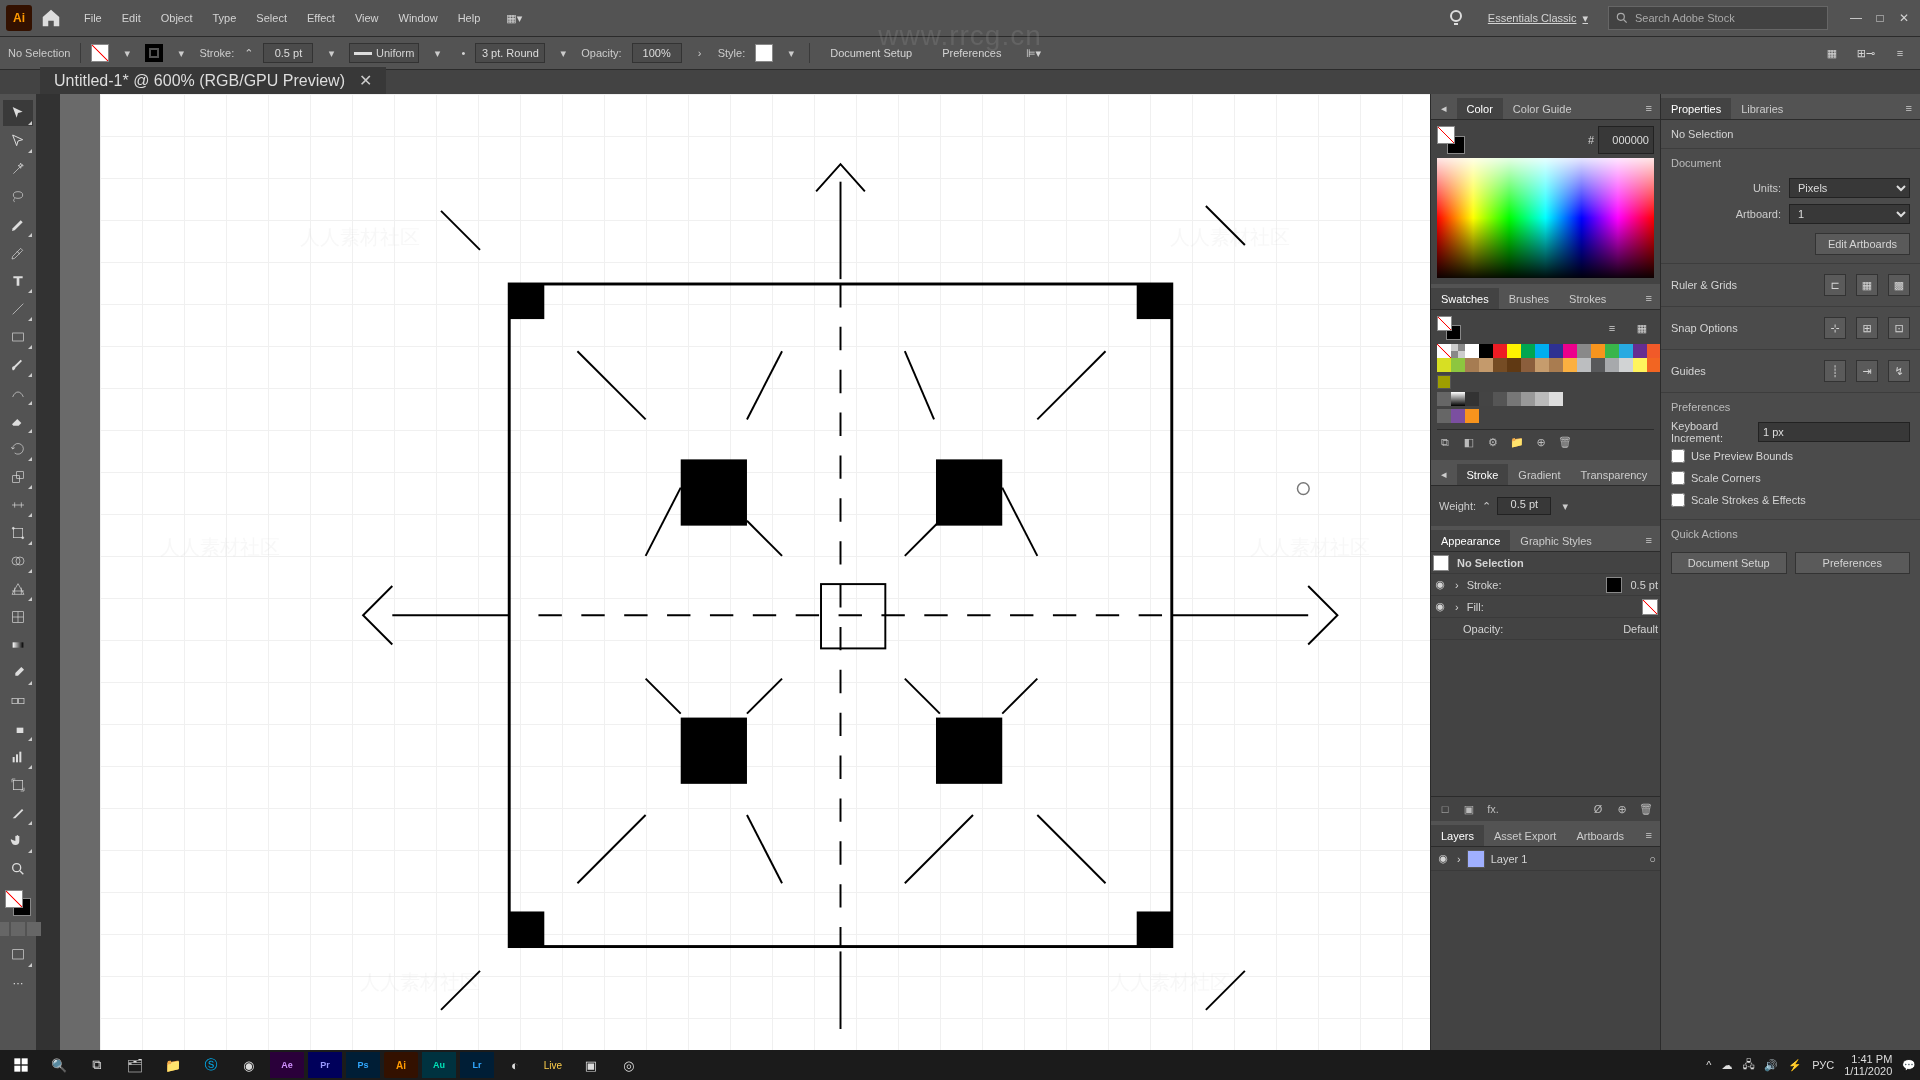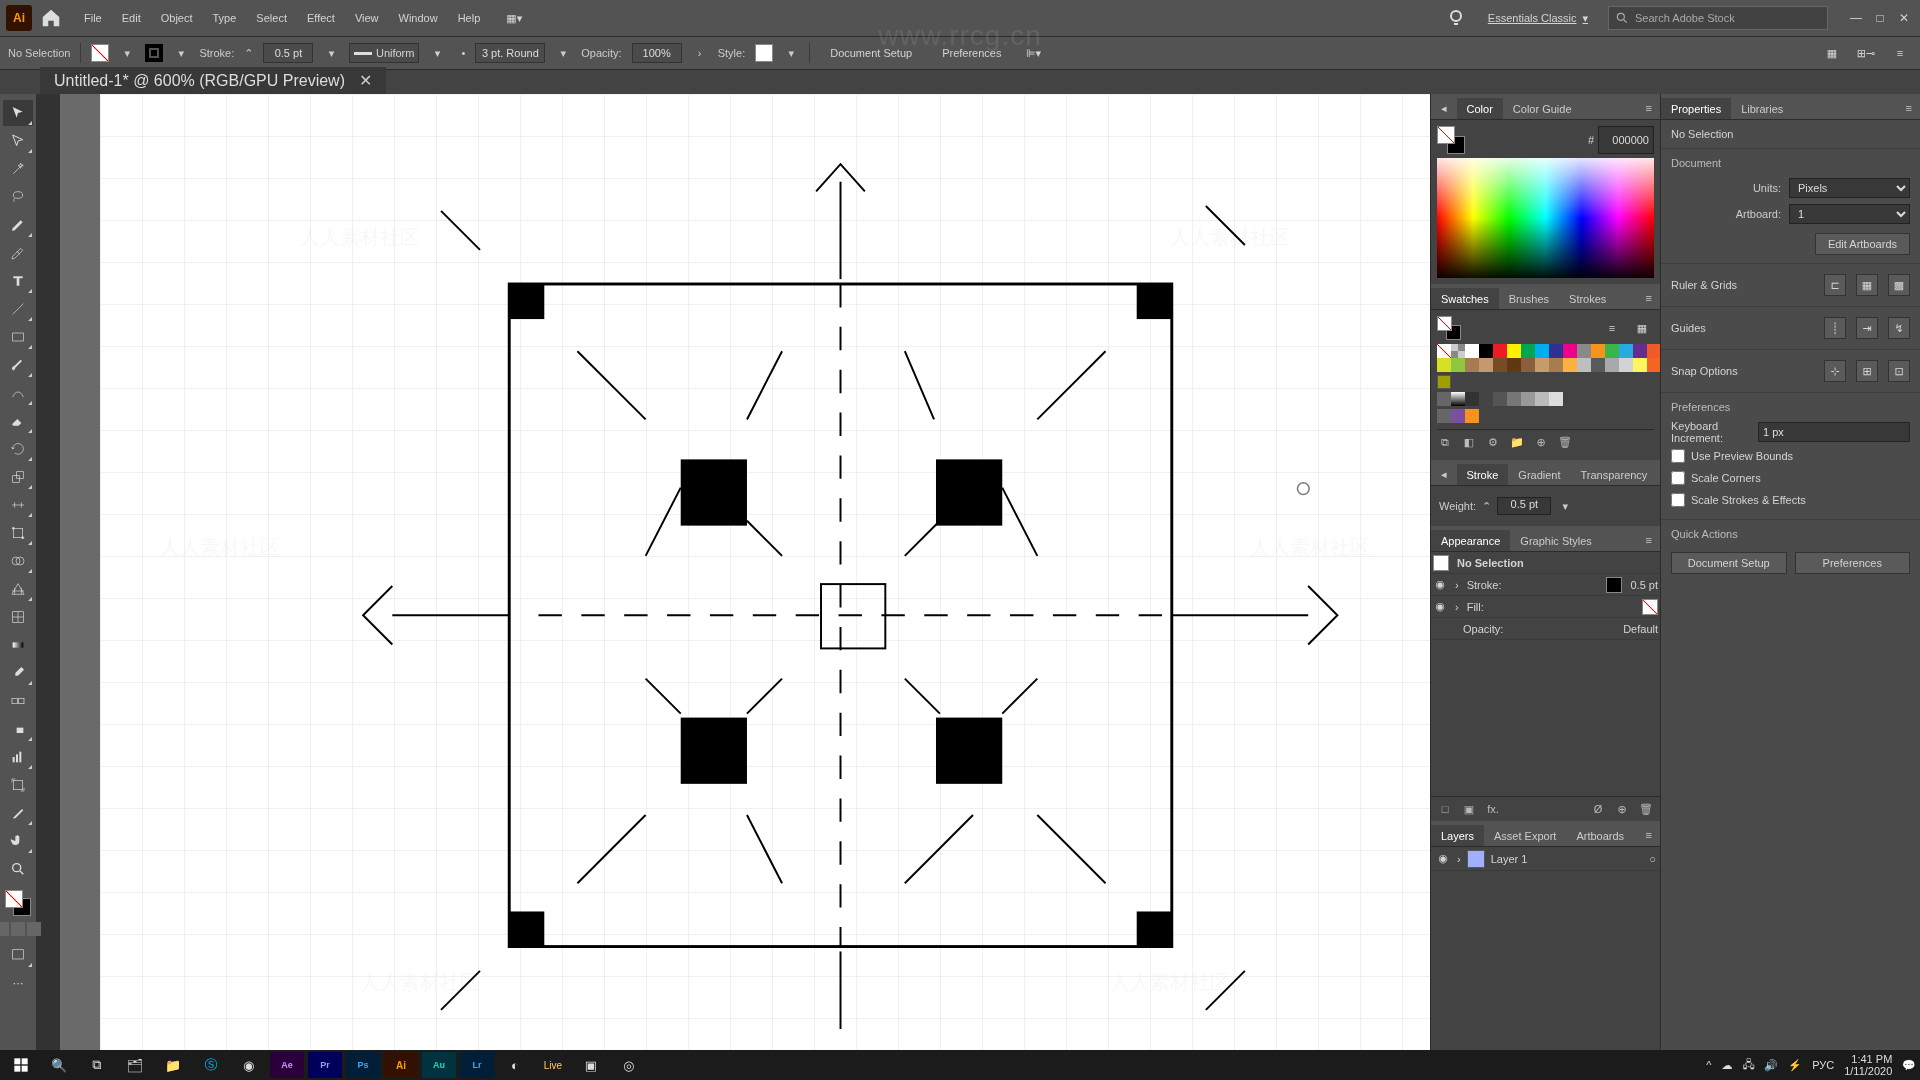--- a/index.html
+++ b/index.html
@@ -698,35 +698,35 @@
           <span>Ruler &amp; Grids</span>
           <div class="icon-row" style="margin-left:auto">
             <span class="sq">⊏</span>
             <span class="sq">▦</span>
             <span class="sq">▩</span>
           </div>
         </div>
       </div>
       <div class="prop-section">
         <div class="prop-row">
+          <span>Snap Options</span>
+          <div class="icon-row" style="margin-left:auto">
+            <span class="sq">⊹</span>
+            <span class="sq">⊞</span>
+            <span class="sq">⊡</span>
+          </div>
+        </div>
+      </div>
+      <div class="prop-section">
+        <div class="prop-row">
           <span>Guides</span>
           <div class="icon-row" style="margin-left:auto">
             <span class="sq">┊</span>
             <span class="sq">⇥</span>
             <span class="sq">↯</span>
-          </div>
-        </div>
-      </div>
-      <div class="prop-section">
-        <div class="prop-row">
-          <span>Snap Options</span>
-          <div class="icon-row" style="margin-left:auto">
-            <span class="sq">⊹</span>
-            <span class="sq">⊞</span>
-            <span class="sq">⊡</span>
           </div>
         </div>
       </div>
       <div class="prop-section">
         <h4>Preferences</h4>
         <div class="prop-row">
           <span>Keyboard Increment:</span>
           <input type="text" style="flex: 0 0 50px; margin-left: auto;" value="1 px">
         </div>
         <div class="chk-row">

